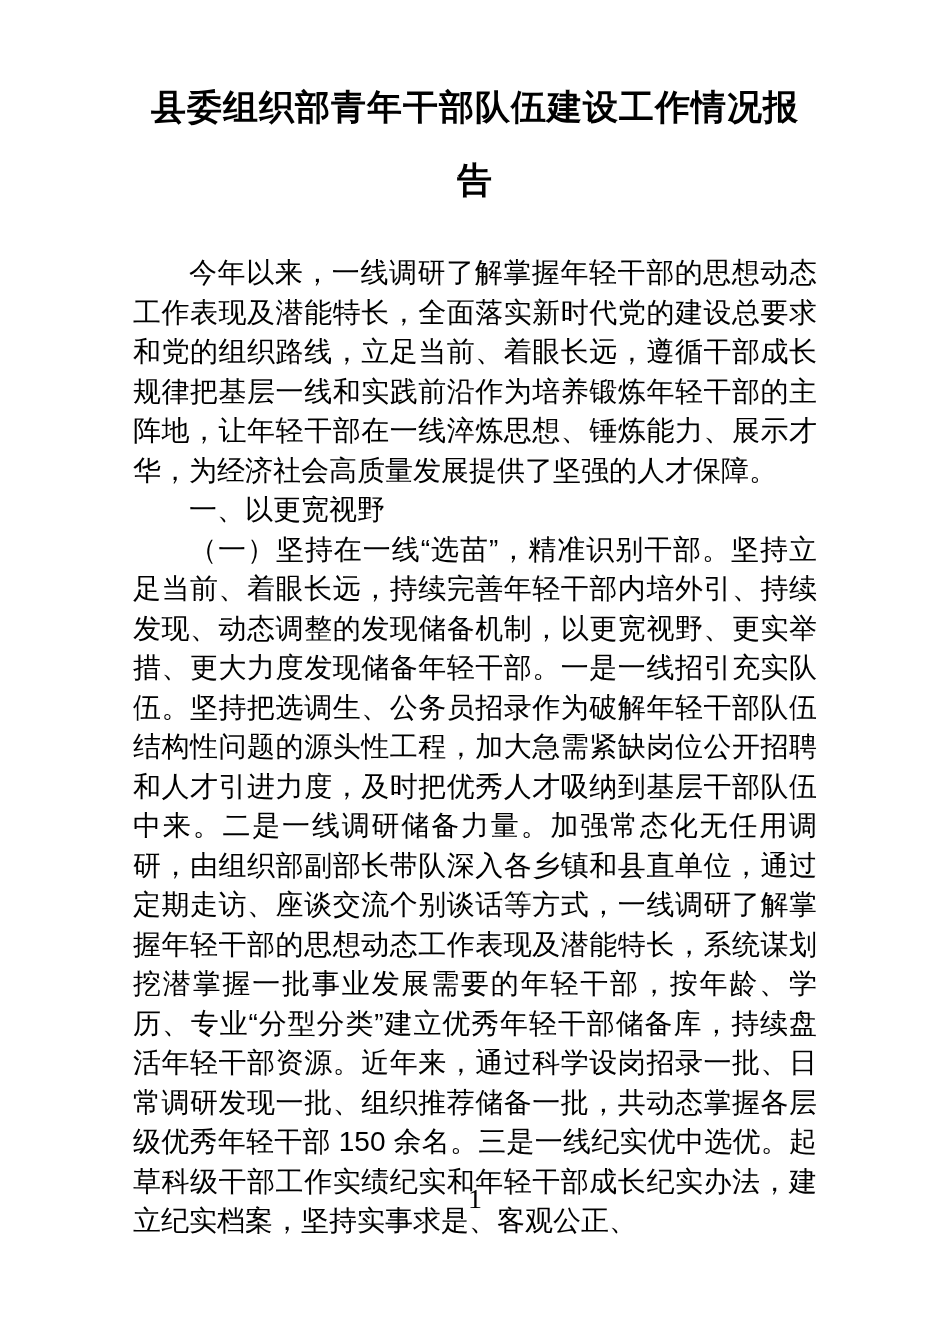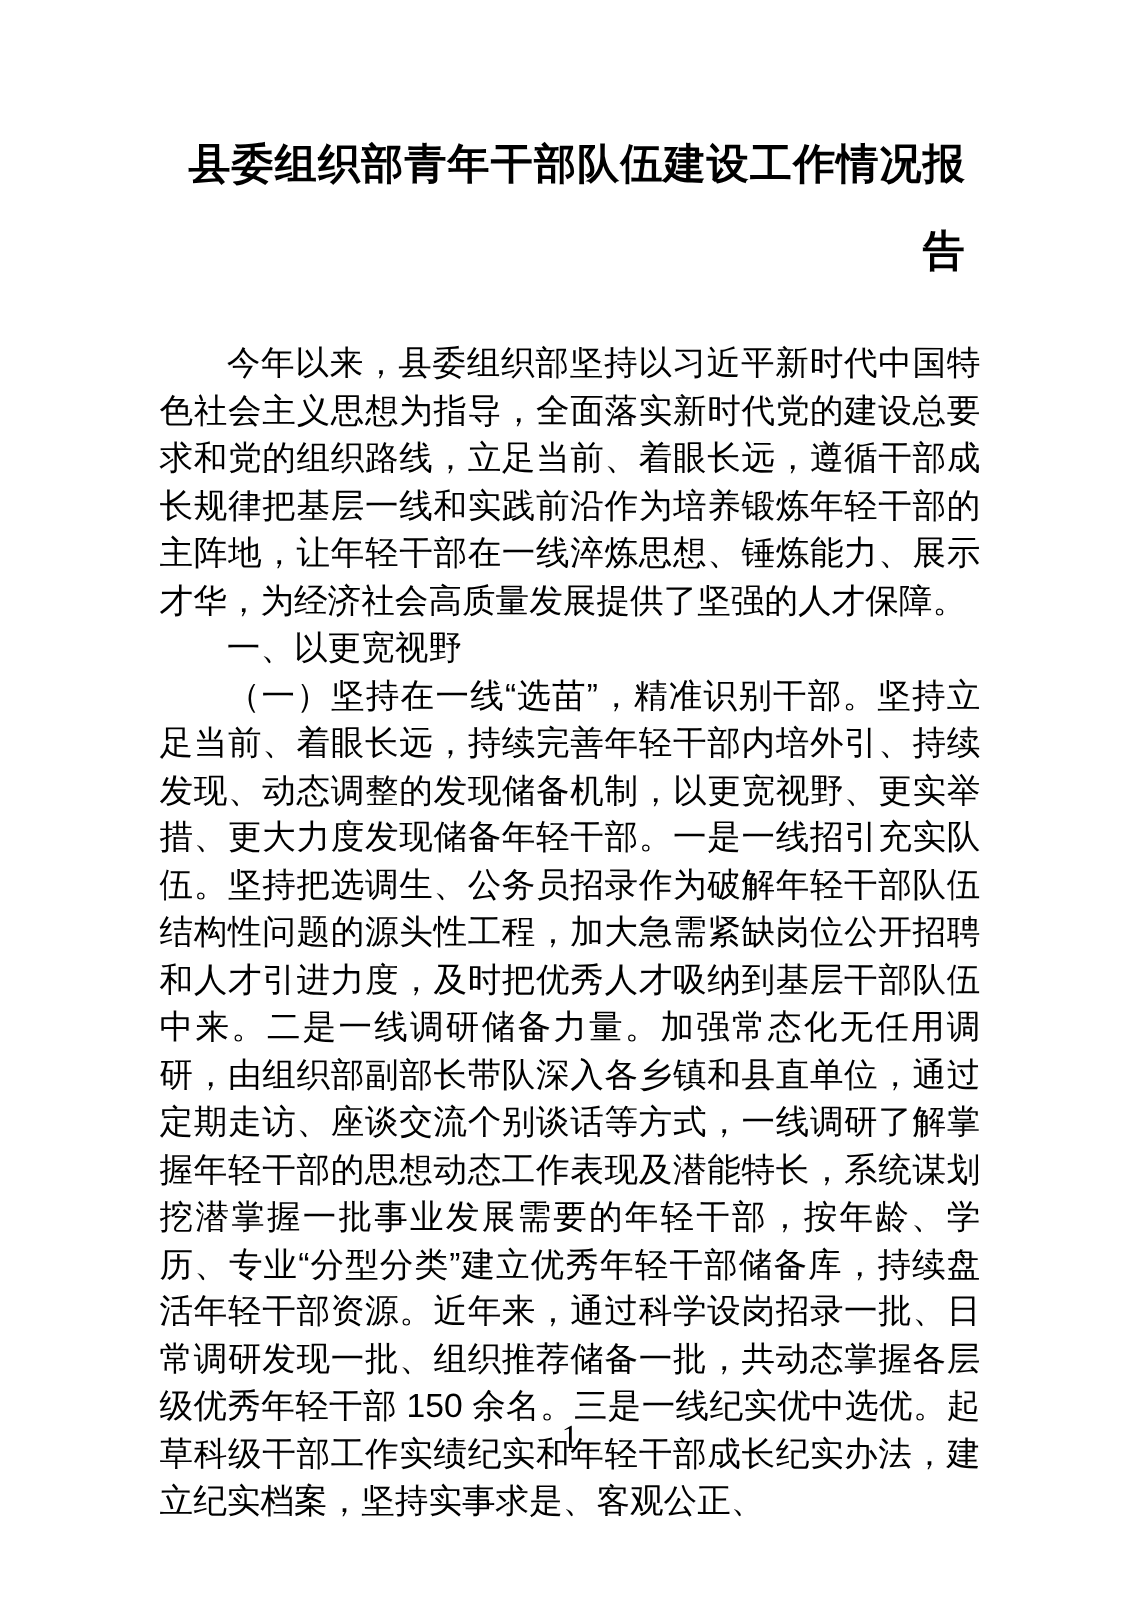--- a/index.html
+++ b/index.html
@@ -11,23 +11,23 @@
     position: relative;
     width: 950px;
     height: 1344px;
     background: #ffffff;
     overflow: hidden;
     color: #000000;
     font-family: "Liberation Sans", sans-serif;
   }
   .doc-title {
     margin: 0 auto;
-    padding-top: 100px;
+    padding-top: 70px;
     width: 660px;
-    text-align: right;
+    text-align: center;
     font-size: 35px;
     line-height: 73px;
     font-weight: bold;
     letter-spacing: 1px;
   }
   .doc-body {
     margin: 37px 133px 0 133px;
     font-size: 28px;
     line-height: 39.5px;
     text-align: justify;
@@ -48,20 +48,20 @@
   }
 </style>
 </head>
 <body>
 
 <div class="page">
 
   <h1 class="doc-title">县委组织部青年干部队伍建设工作情况报告</h1>
 
   <div class="doc-body">
-    <p class="para">今年以来，县委组织部坚持以习近平新时代中国特色社会主义思想为指导，全面落实新时代党的建设总要求和党的组织路线，立足当前、着眼长远，遵循干部成长规律把基层一线和实践前沿作为培养锻炼年轻干部的主阵地，让年轻干部在一线淬炼思想、锤炼能力、展示才华，为经济社会高质量发展提供了坚强的人才保障。</p>
+    <p class="para">今年以来，一线调研了解掌握年轻干部的思想动态工作表现及潜能特长，全面落实新时代党的建设总要求和党的组织路线，立足当前、着眼长远，遵循干部成长规律把基层一线和实践前沿作为培养锻炼年轻干部的主阵地，让年轻干部在一线淬炼思想、锤炼能力、展示才华，为经济社会高质量发展提供了坚强的人才保障。</p>
     <p class="para">一、以更宽视野</p>
     <p class="para">（一）坚持在一线“选苗”，精准识别干部。坚持立足当前、着眼长远，持续完善年轻干部内培外引、持续发现、动态调整的发现储备机制，以更宽视野、更实举措、更大力度发现储备年轻干部。一是一线招引充实队伍。坚持把选调生、公务员招录作为破解年轻干部队伍结构性问题的源头性工程，加大急需紧缺岗位公开招聘和人才引进力度，及时把优秀人才吸纳到基层干部队伍中来。二是一线调研储备力量。加强常态化无任用调研，由组织部副部长带队深入各乡镇和县直单位，通过定期走访、座谈交流个别谈话等方式，一线调研了解掌握年轻干部的思想动态工作表现及潜能特长，系统谋划挖潜掌握一批事业发展需要的年轻干部，按年龄、学历、专业“分型分类”建立优秀年轻干部储备库，持续盘活年轻干部资源。近年来，通过科学设岗招录一批、日常调研发现一批、组织推荐储备一批，共动态掌握各层级优秀年轻干部 150 余名。三是一线纪实优中选优。起草科级干部工作实绩纪实和年轻干部成长纪实办法，建立纪实档案，坚持实事求是、客观公正、</p>
   </div>
 
   <div class="page-number">1</div>
 
 </div>
 
 </body></html>

